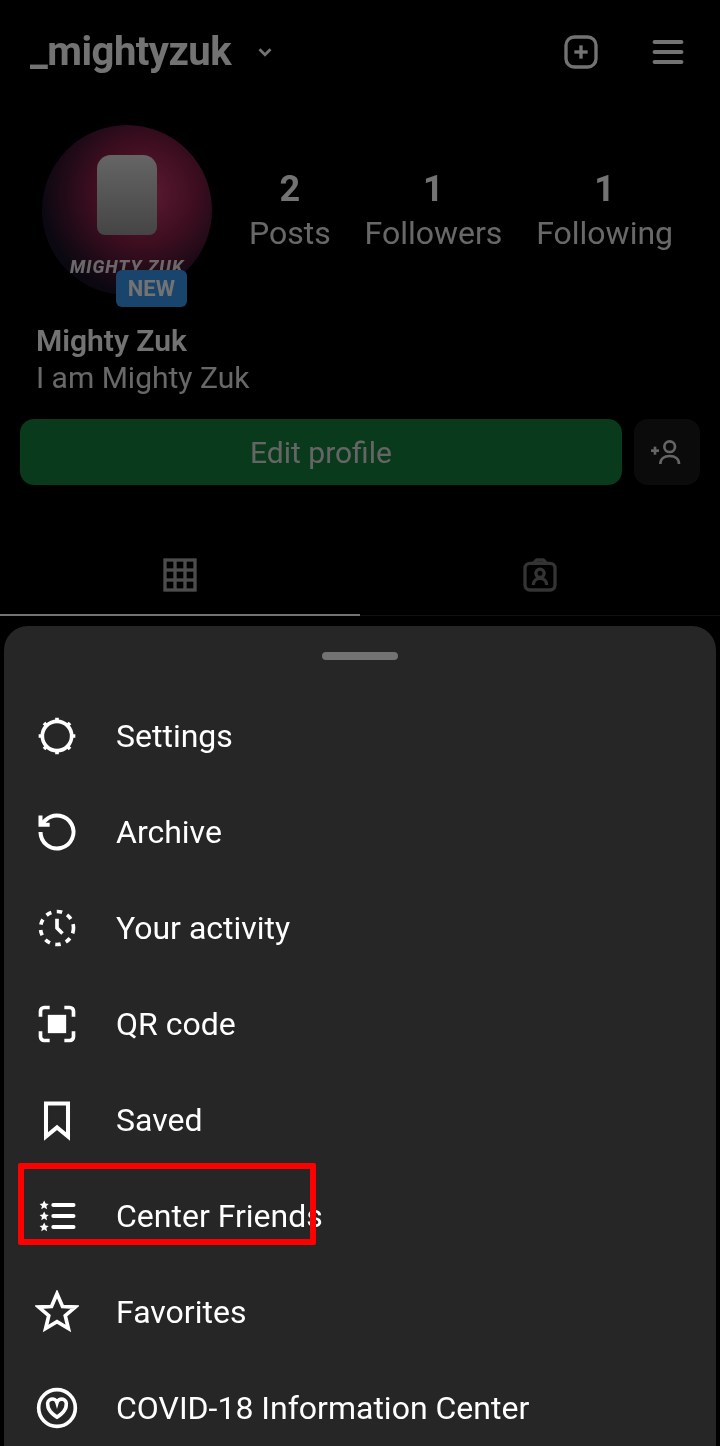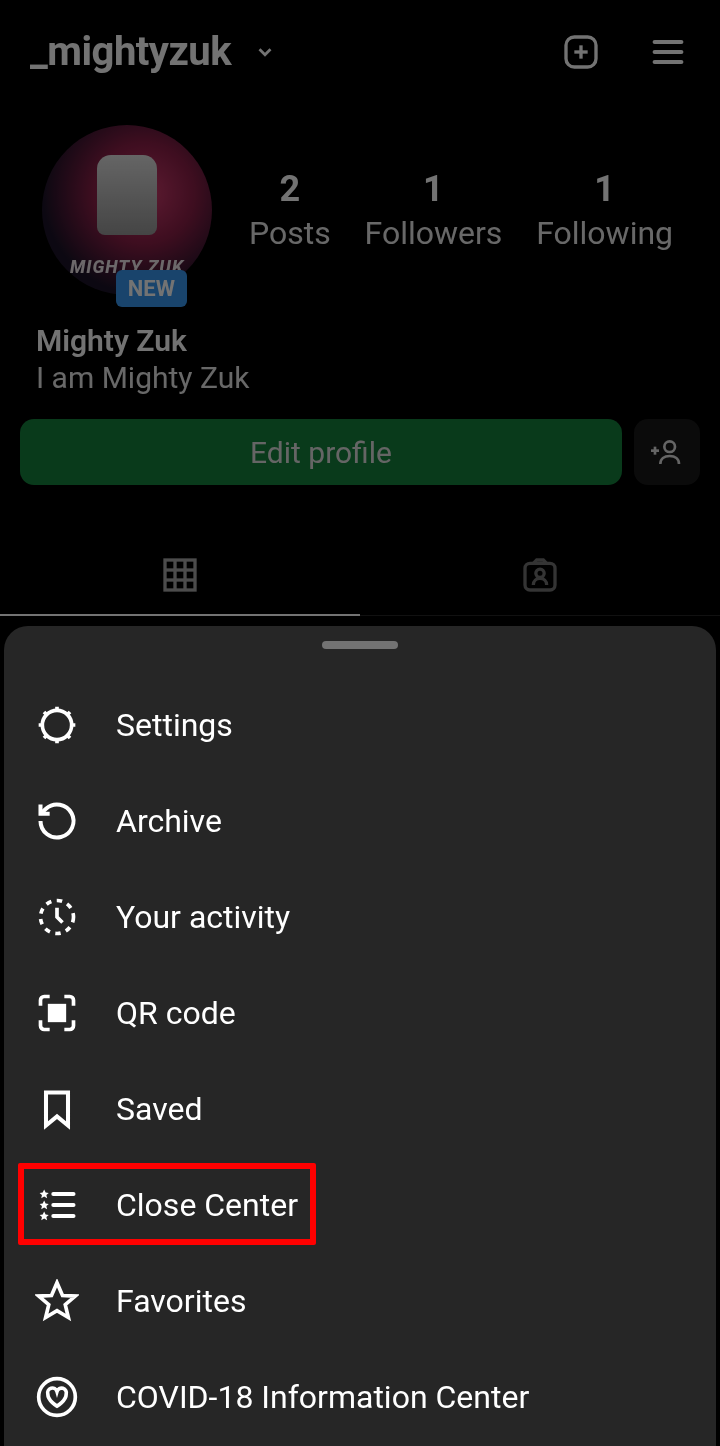--- a/index.html
+++ b/index.html
@@ -145,21 +145,21 @@
 }
 .sheet {
   position: absolute;
   left: 4px;
   right: 4px;
   top: 626px;
   bottom: 0;
   background: #262626;
   border-radius: 24px 24px 0 0;
   z-index: 10;
-  padding-top: 15px;
+  padding-top: 26px;
 }
 .sheet-handle {
   width: 76px;
   height: 8px;
   background: #737373;
   border-radius: 4px;
   margin: 0 auto 28px auto;
 }
 .menu-item {
   display: flex;
@@ -345,21 +345,21 @@
     <span class="menu-icon">
       <svg viewBox="0 0 24 24" width="44" height="44" stroke="#fff" stroke-width="2.2" fill="none" stroke-linecap="round">
           <line x1="10" y1="6" x2="21" y2="6"></line>
           <line x1="10" y1="12" x2="21" y2="12"></line>
           <line x1="10" y1="18" x2="21" y2="18"></line>
           <polygon points="5 3.5 5.8 5.2 7.5 5.4 6.2 6.6 6.6 8.3 5 7.4 3.4 8.3 3.8 6.6 2.5 5.4 4.2 5.2" fill="#fff" stroke="none"></polygon>
           <polygon points="5 9.5 5.8 11.2 7.5 11.4 6.2 12.6 6.6 14.3 5 13.4 3.4 14.3 3.8 12.6 2.5 11.4 4.2 11.2" fill="#fff" stroke="none"></polygon>
           <polygon points="5 15.5 5.8 17.2 7.5 17.4 6.2 18.6 6.6 20.3 5 19.4 3.4 20.3 3.8 18.6 2.5 17.4 4.2 17.2" fill="#fff" stroke="none"></polygon>
         </svg>
     </span>
-    <span class="menu-label">Close Center</span>
+    <span class="menu-label">Center Friends</span>
   </div>
 
   <div class="menu-item">
     <span class="menu-icon">
       <svg viewBox="0 0 24 24" width="44" height="44" stroke="#fff" stroke-width="2" fill="none">
           <polygon points="12 2 15 9 22 9.3 16.5 14 18.2 21 12 17.3 5.8 21 7.5 14 2 9.3 9 9"></polygon>
         </svg>
     </span>
     <span class="menu-label">Favorites</span>
   </div>

